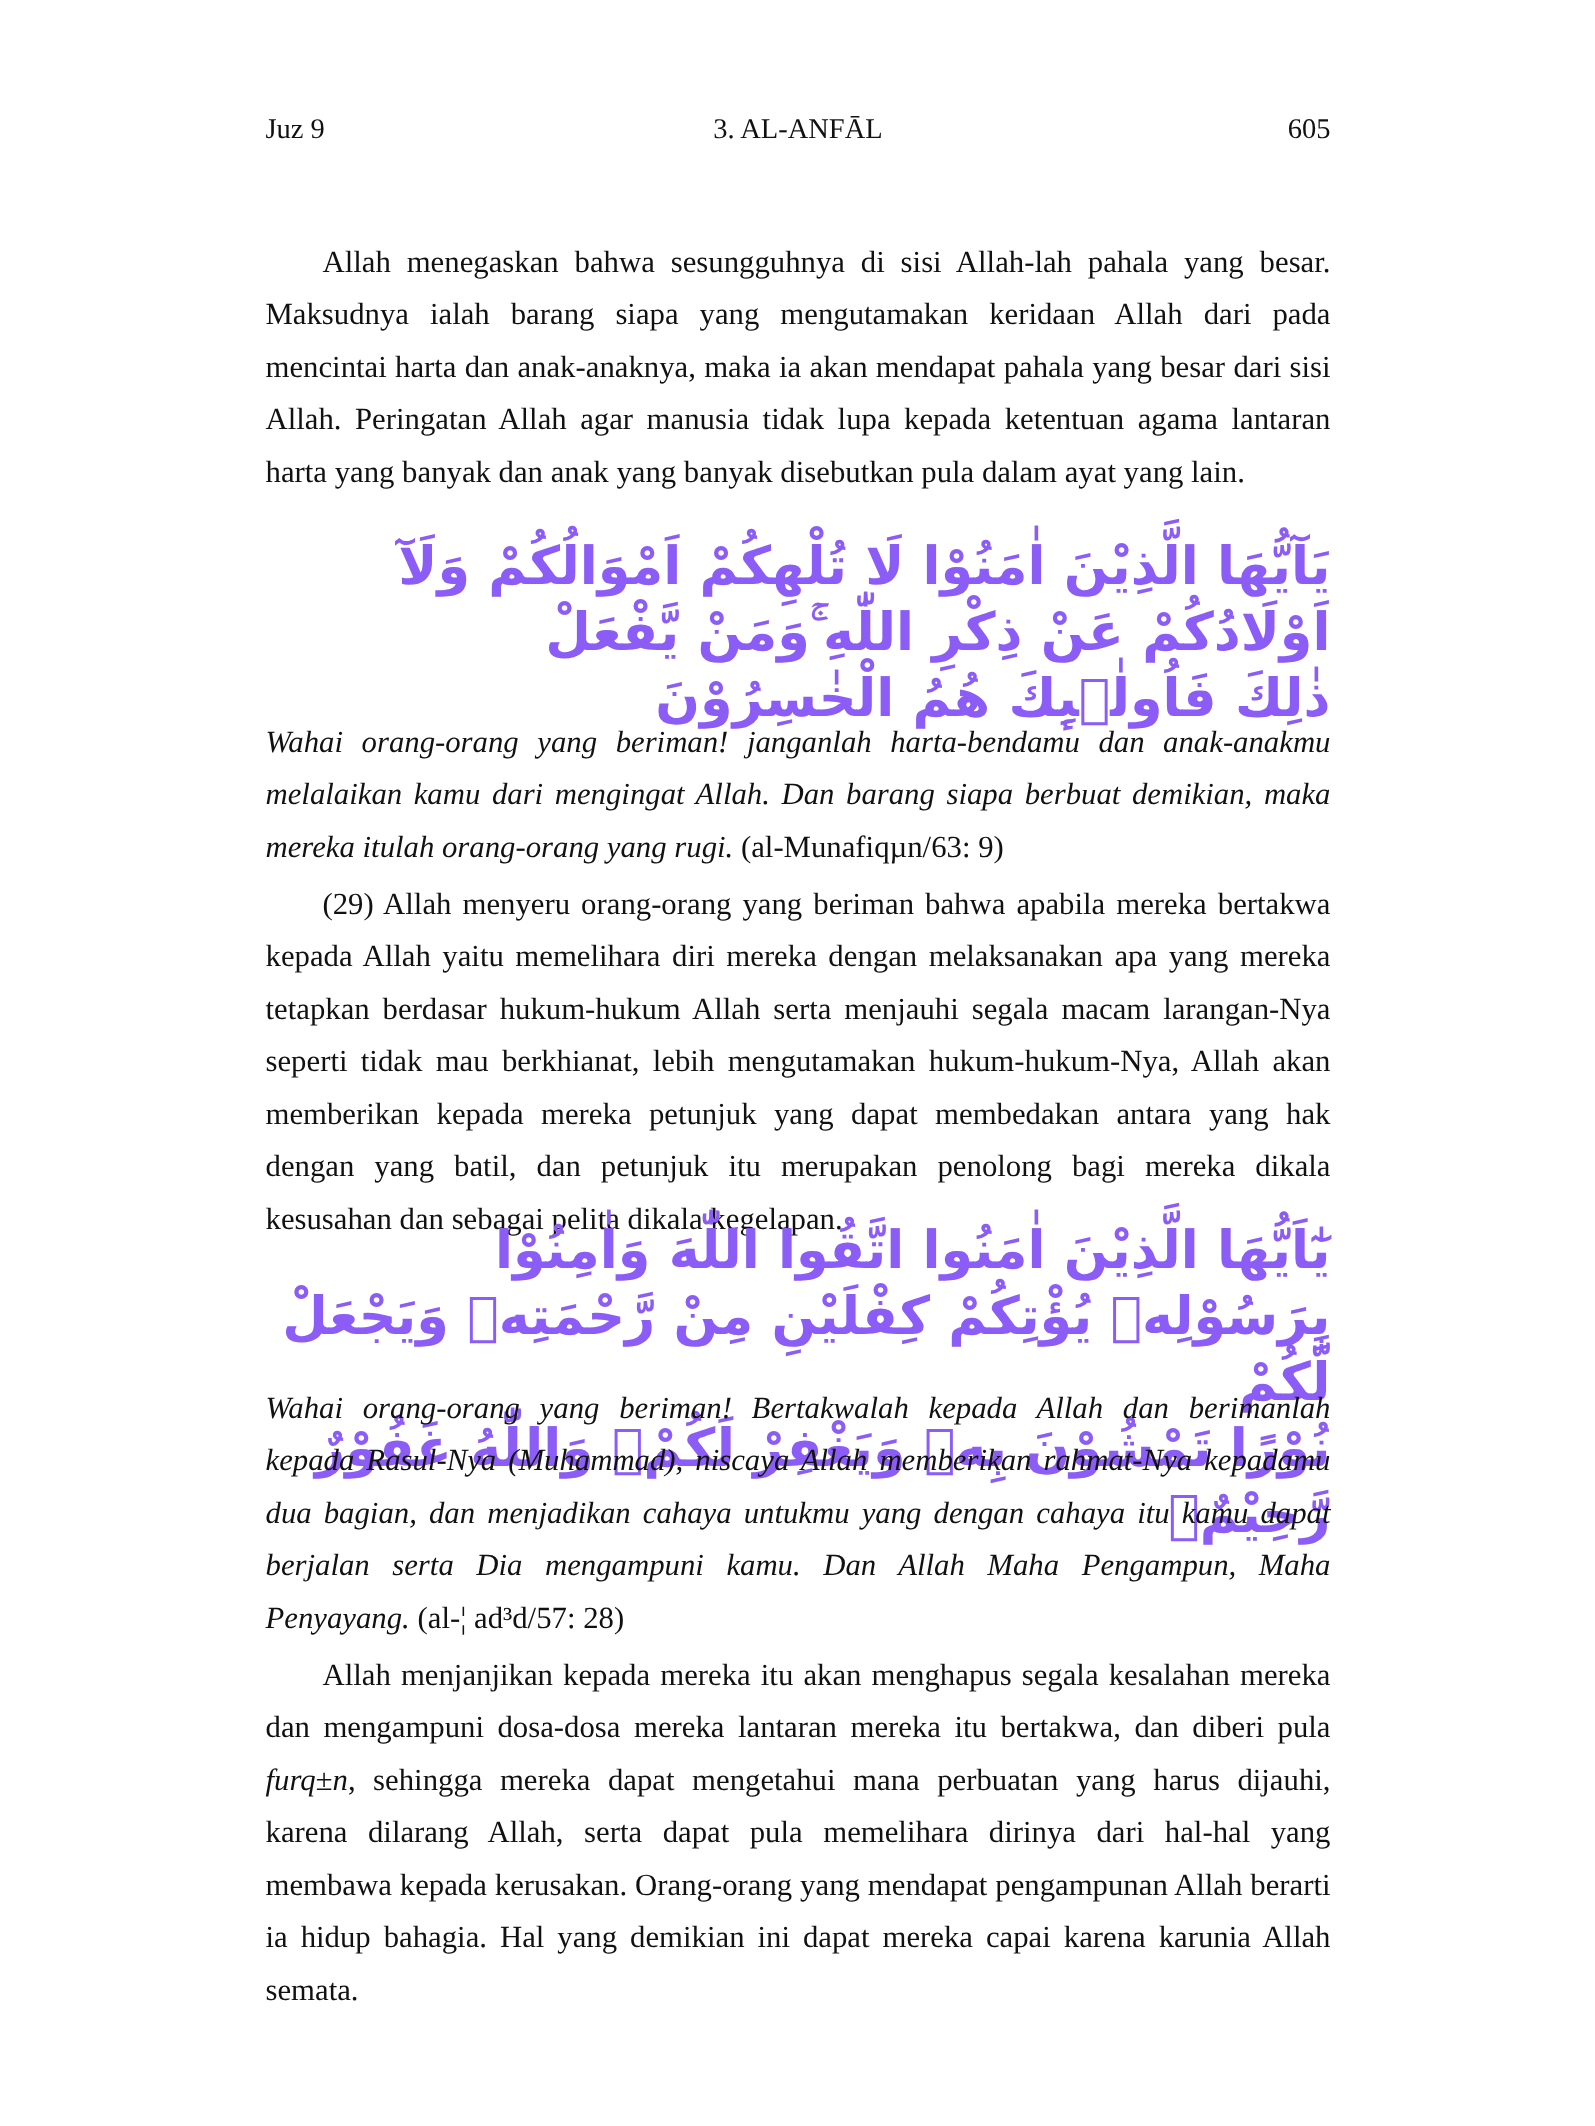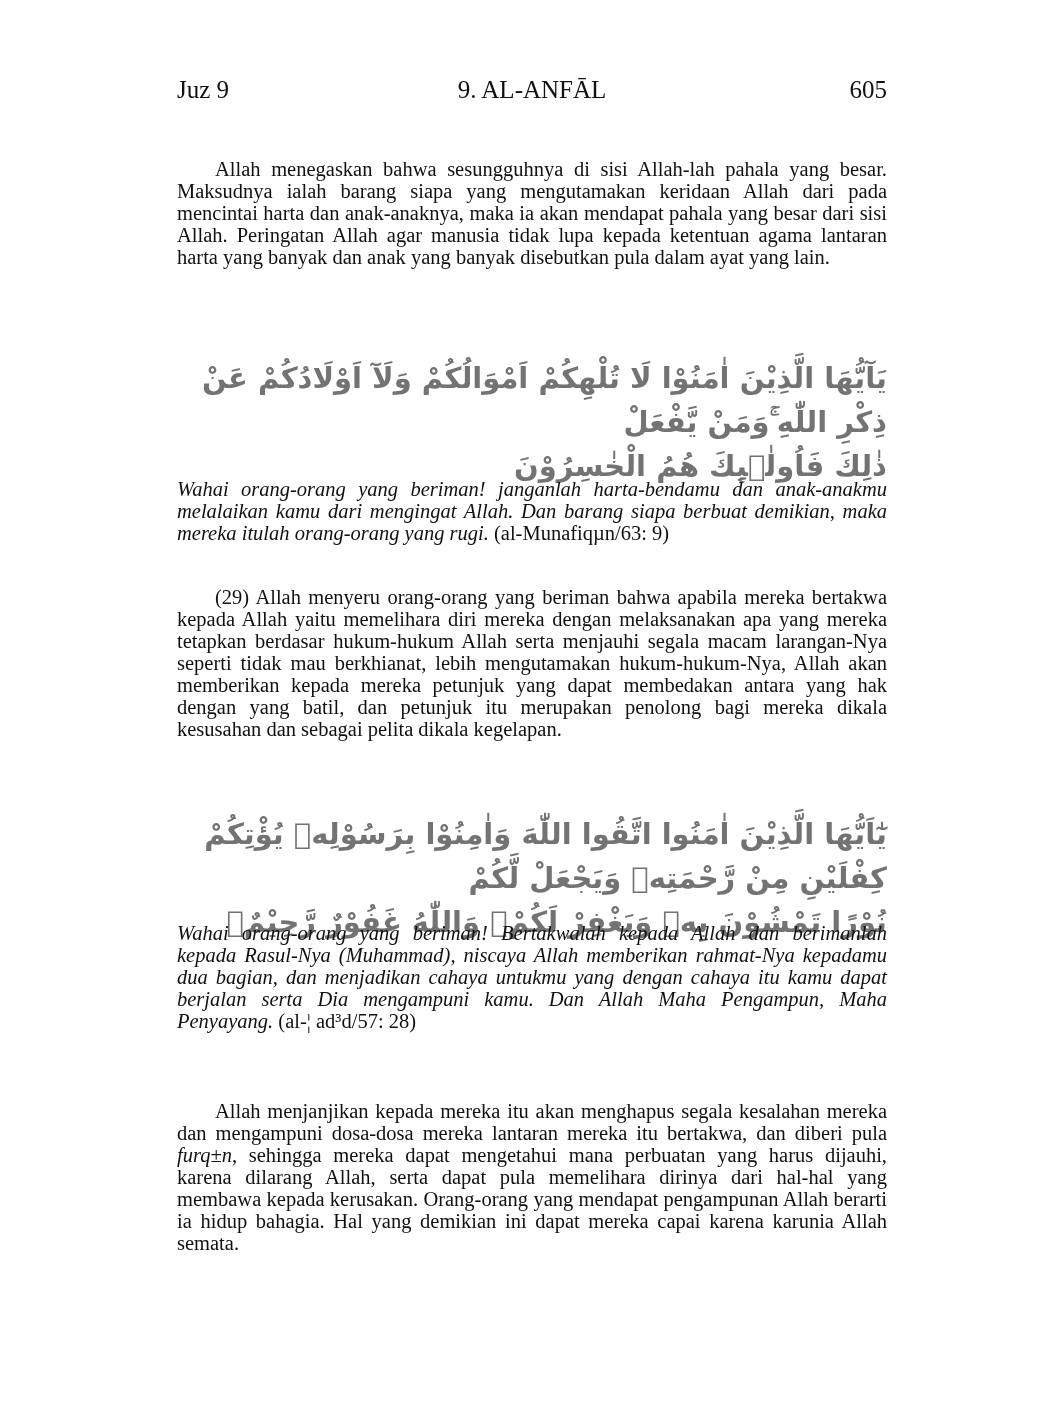--- a/index.html
+++ b/index.html
@@ -1,33 +1,33 @@
 <!DOCTYPE html>
 <html><head>
 <meta charset="utf-8">
 <style>
   html, body { margin: 0; padding: 0; background: #ffffff; }
   body { width: 1063px; height: 1417px; position: relative; overflow: hidden; color: #111; font-family: "Liberation Serif", "DejaVu Serif", serif; }
-  .header { position: absolute; top: 76px; left: 177px; width: 710px; height: 26px; font-size: 25px; }
+  .header { position: absolute; top: 76px; left: 177px; width: 710px; height: 26px; font-size: 19px; }
   .header .left { position: absolute; left: 0; top: 0; }
   .header .center { position: absolute; left: 0; right: 0; text-align: center; top: 0; }
   .header .right { position: absolute; right: 0; top: 0; }
-  .content { position: absolute; left: 177px; width: 710px; font-size: 20.5px; line-height: 22px; text-align: justify; }
+  .content { position: absolute; left: 177px; width: 710px; font-size: 20.5px; line-height: 35px; text-align: justify; }
   .p { margin: 0; text-indent: 38px; }
   .noindent { text-indent: 0; }
   .it { font-style: italic; }
-  .arabic { position: absolute; left: 177px; width: 710px; direction: rtl; text-align: right; font-family: "DejaVu Sans", sans-serif; font-weight: bold; font-size: 29px; line-height: 44px; color: #737373; }
+  .arabic { position: absolute; left: 177px; width: 710px; direction: rtl; text-align: right; font-family: "DejaVu Sans", sans-serif; font-weight: bold; font-size: 35px; line-height: 44px; color: #8b5cf6; }
   .arabic .l2 { display: block; }
 </style>
 </head>
 <body>
 
 <div class="header">
   <span class="left">Juz 9</span>
-  <span class="center">9. AL-ANFĀL</span>
+  <span class="center">3. AL-ANFĀL</span>
   <span class="right">605</span>
 </div>
 
 <div class="content" style="top:158px;">
   <p class="p">Allah menegaskan bahwa sesungguhnya di sisi Allah-lah pahala yang besar. Maksudnya ialah barang siapa yang mengutamakan keridaan Allah dari pada mencintai harta dan anak-anaknya, maka ia akan mendapat pahala yang besar dari sisi Allah. Peringatan Allah agar manusia tidak lupa kepada ketentuan agama lantaran harta yang banyak dan anak yang banyak disebutkan pula dalam ayat yang lain.</p>
 </div>
 
 <div class="arabic" style="top:356px;">
   <span class="l2">يَآيُّهَا الَّذِيْنَ اٰمَنُوْا لَا تُلْهِكُمْ اَمْوَالُكُمْ وَلَآ اَوْلَادُكُمْ عَنْ ذِكْرِ اللّٰهِ ۚوَمَنْ يَّفْعَلْ</span>
   <span class="l2">ذٰلِكَ فَاُولٰۤىِٕكَ هُمُ الْخٰسِرُوْنَ</span>

